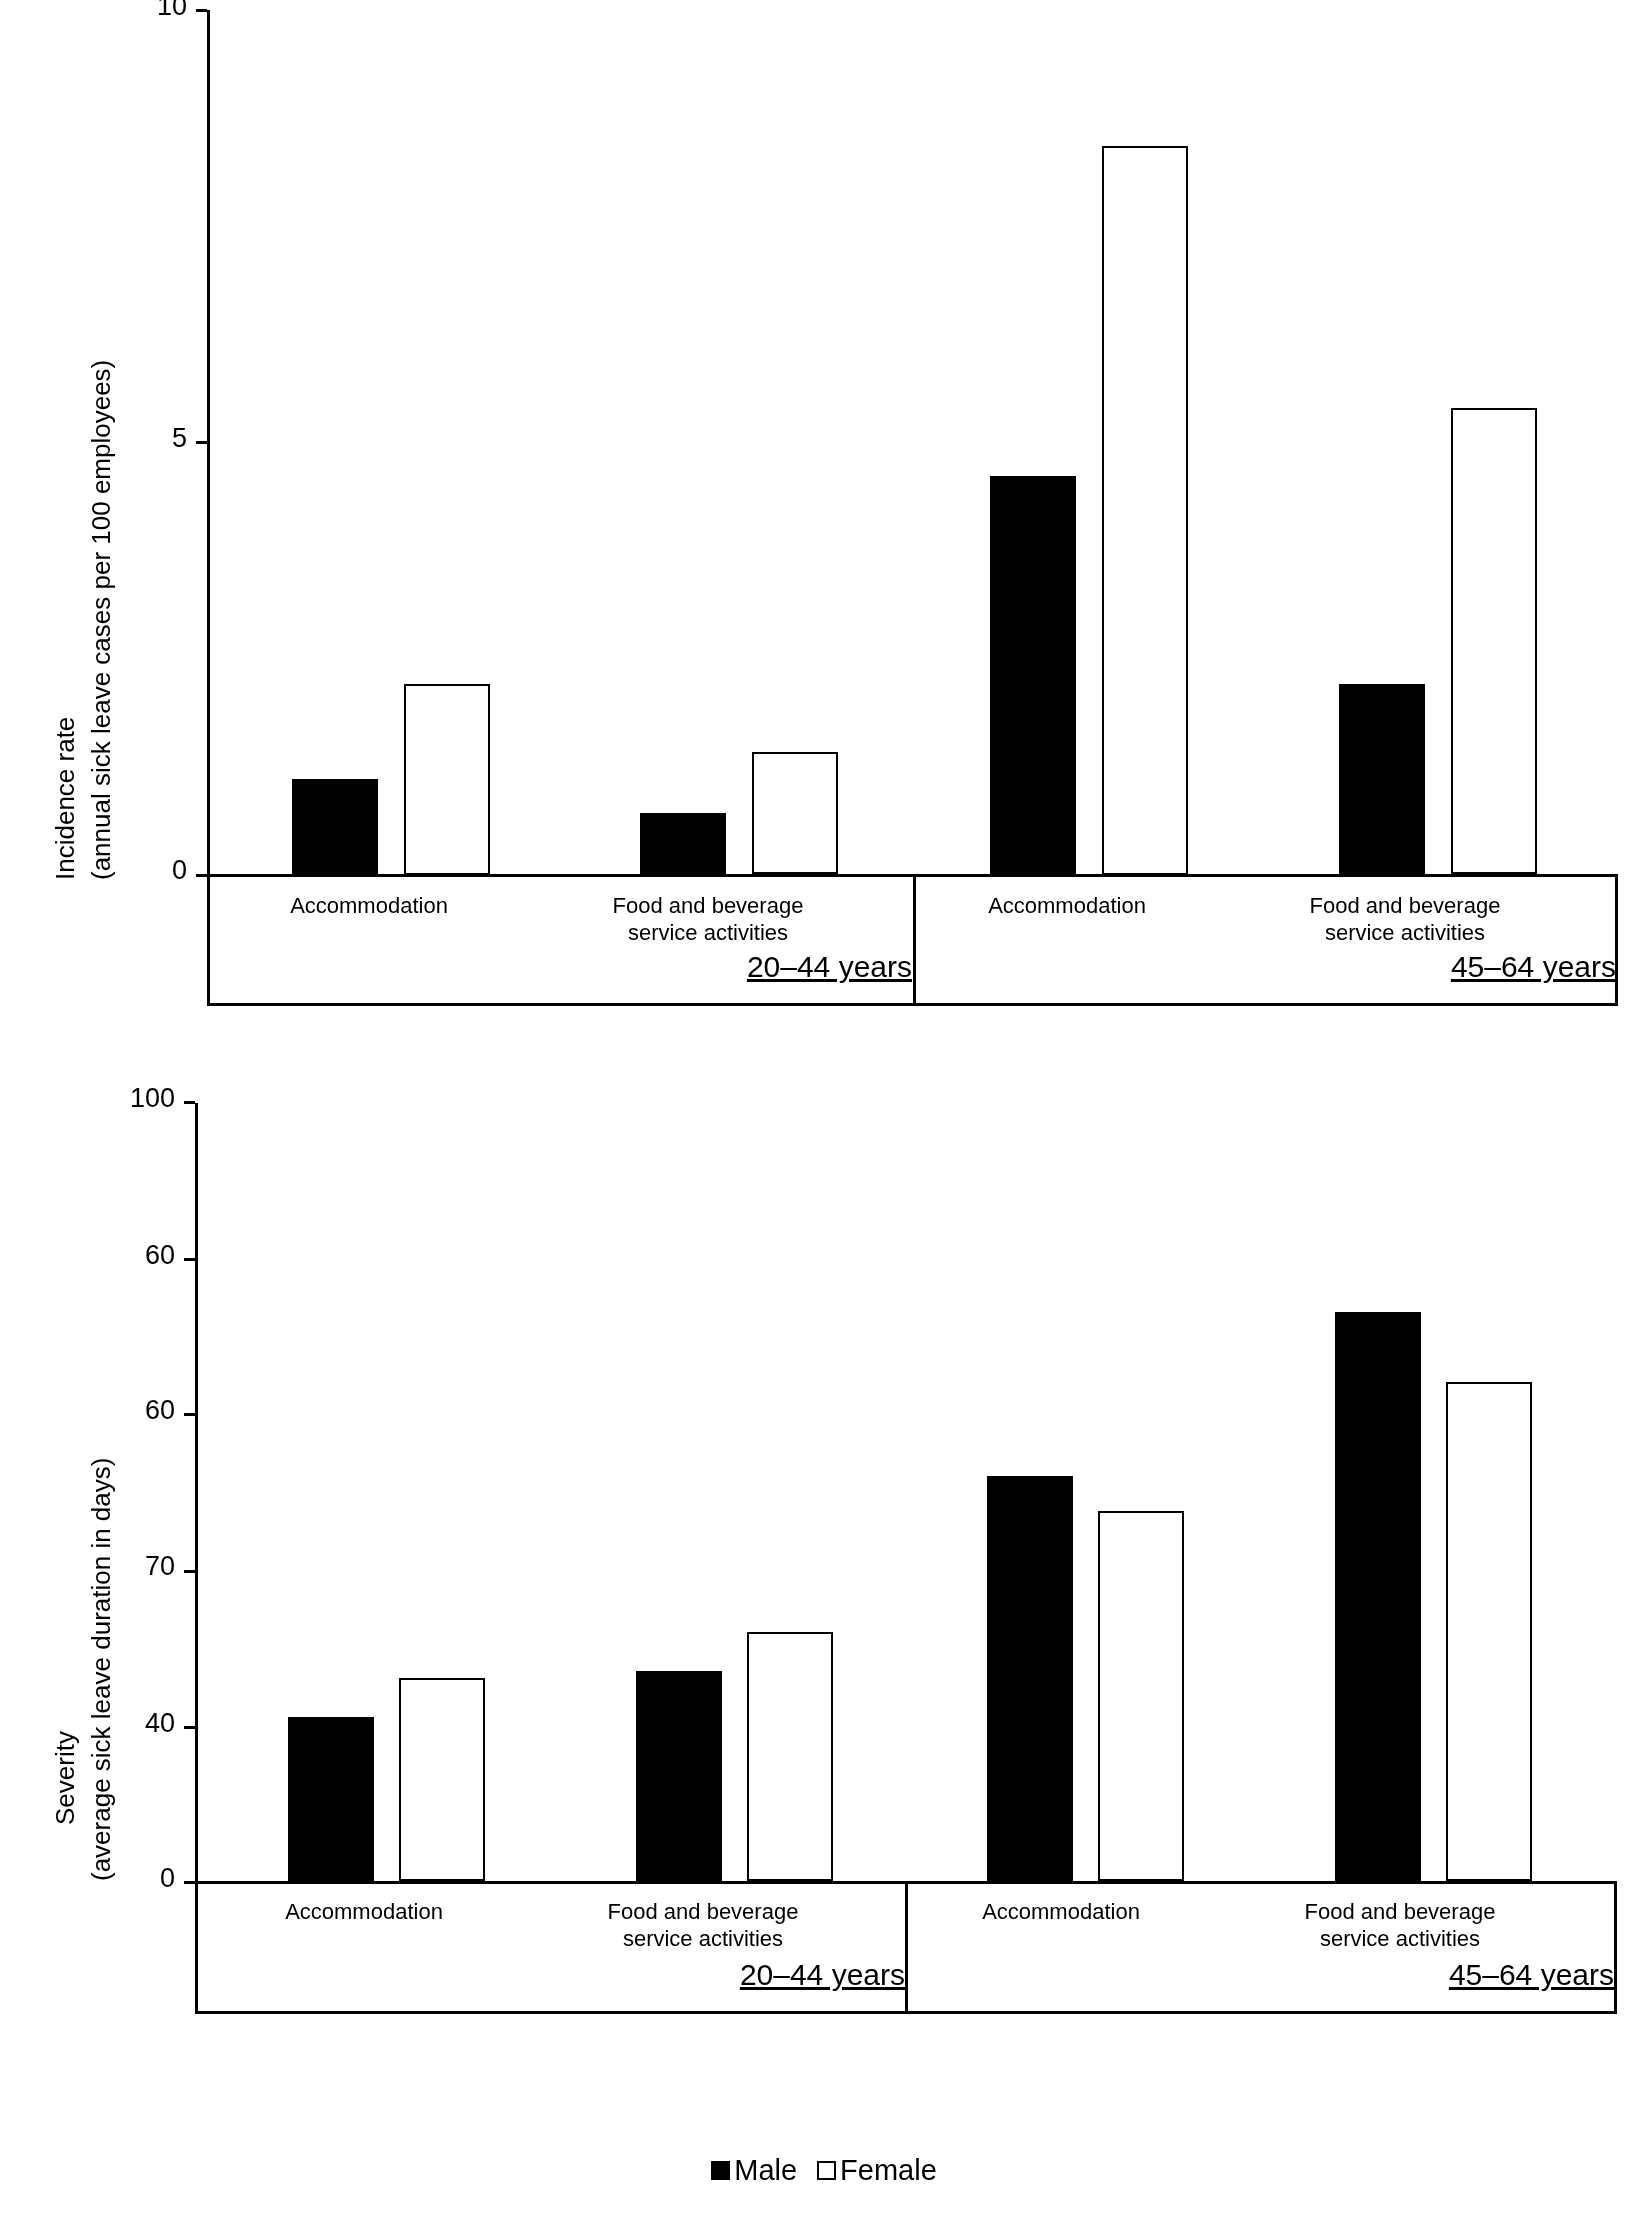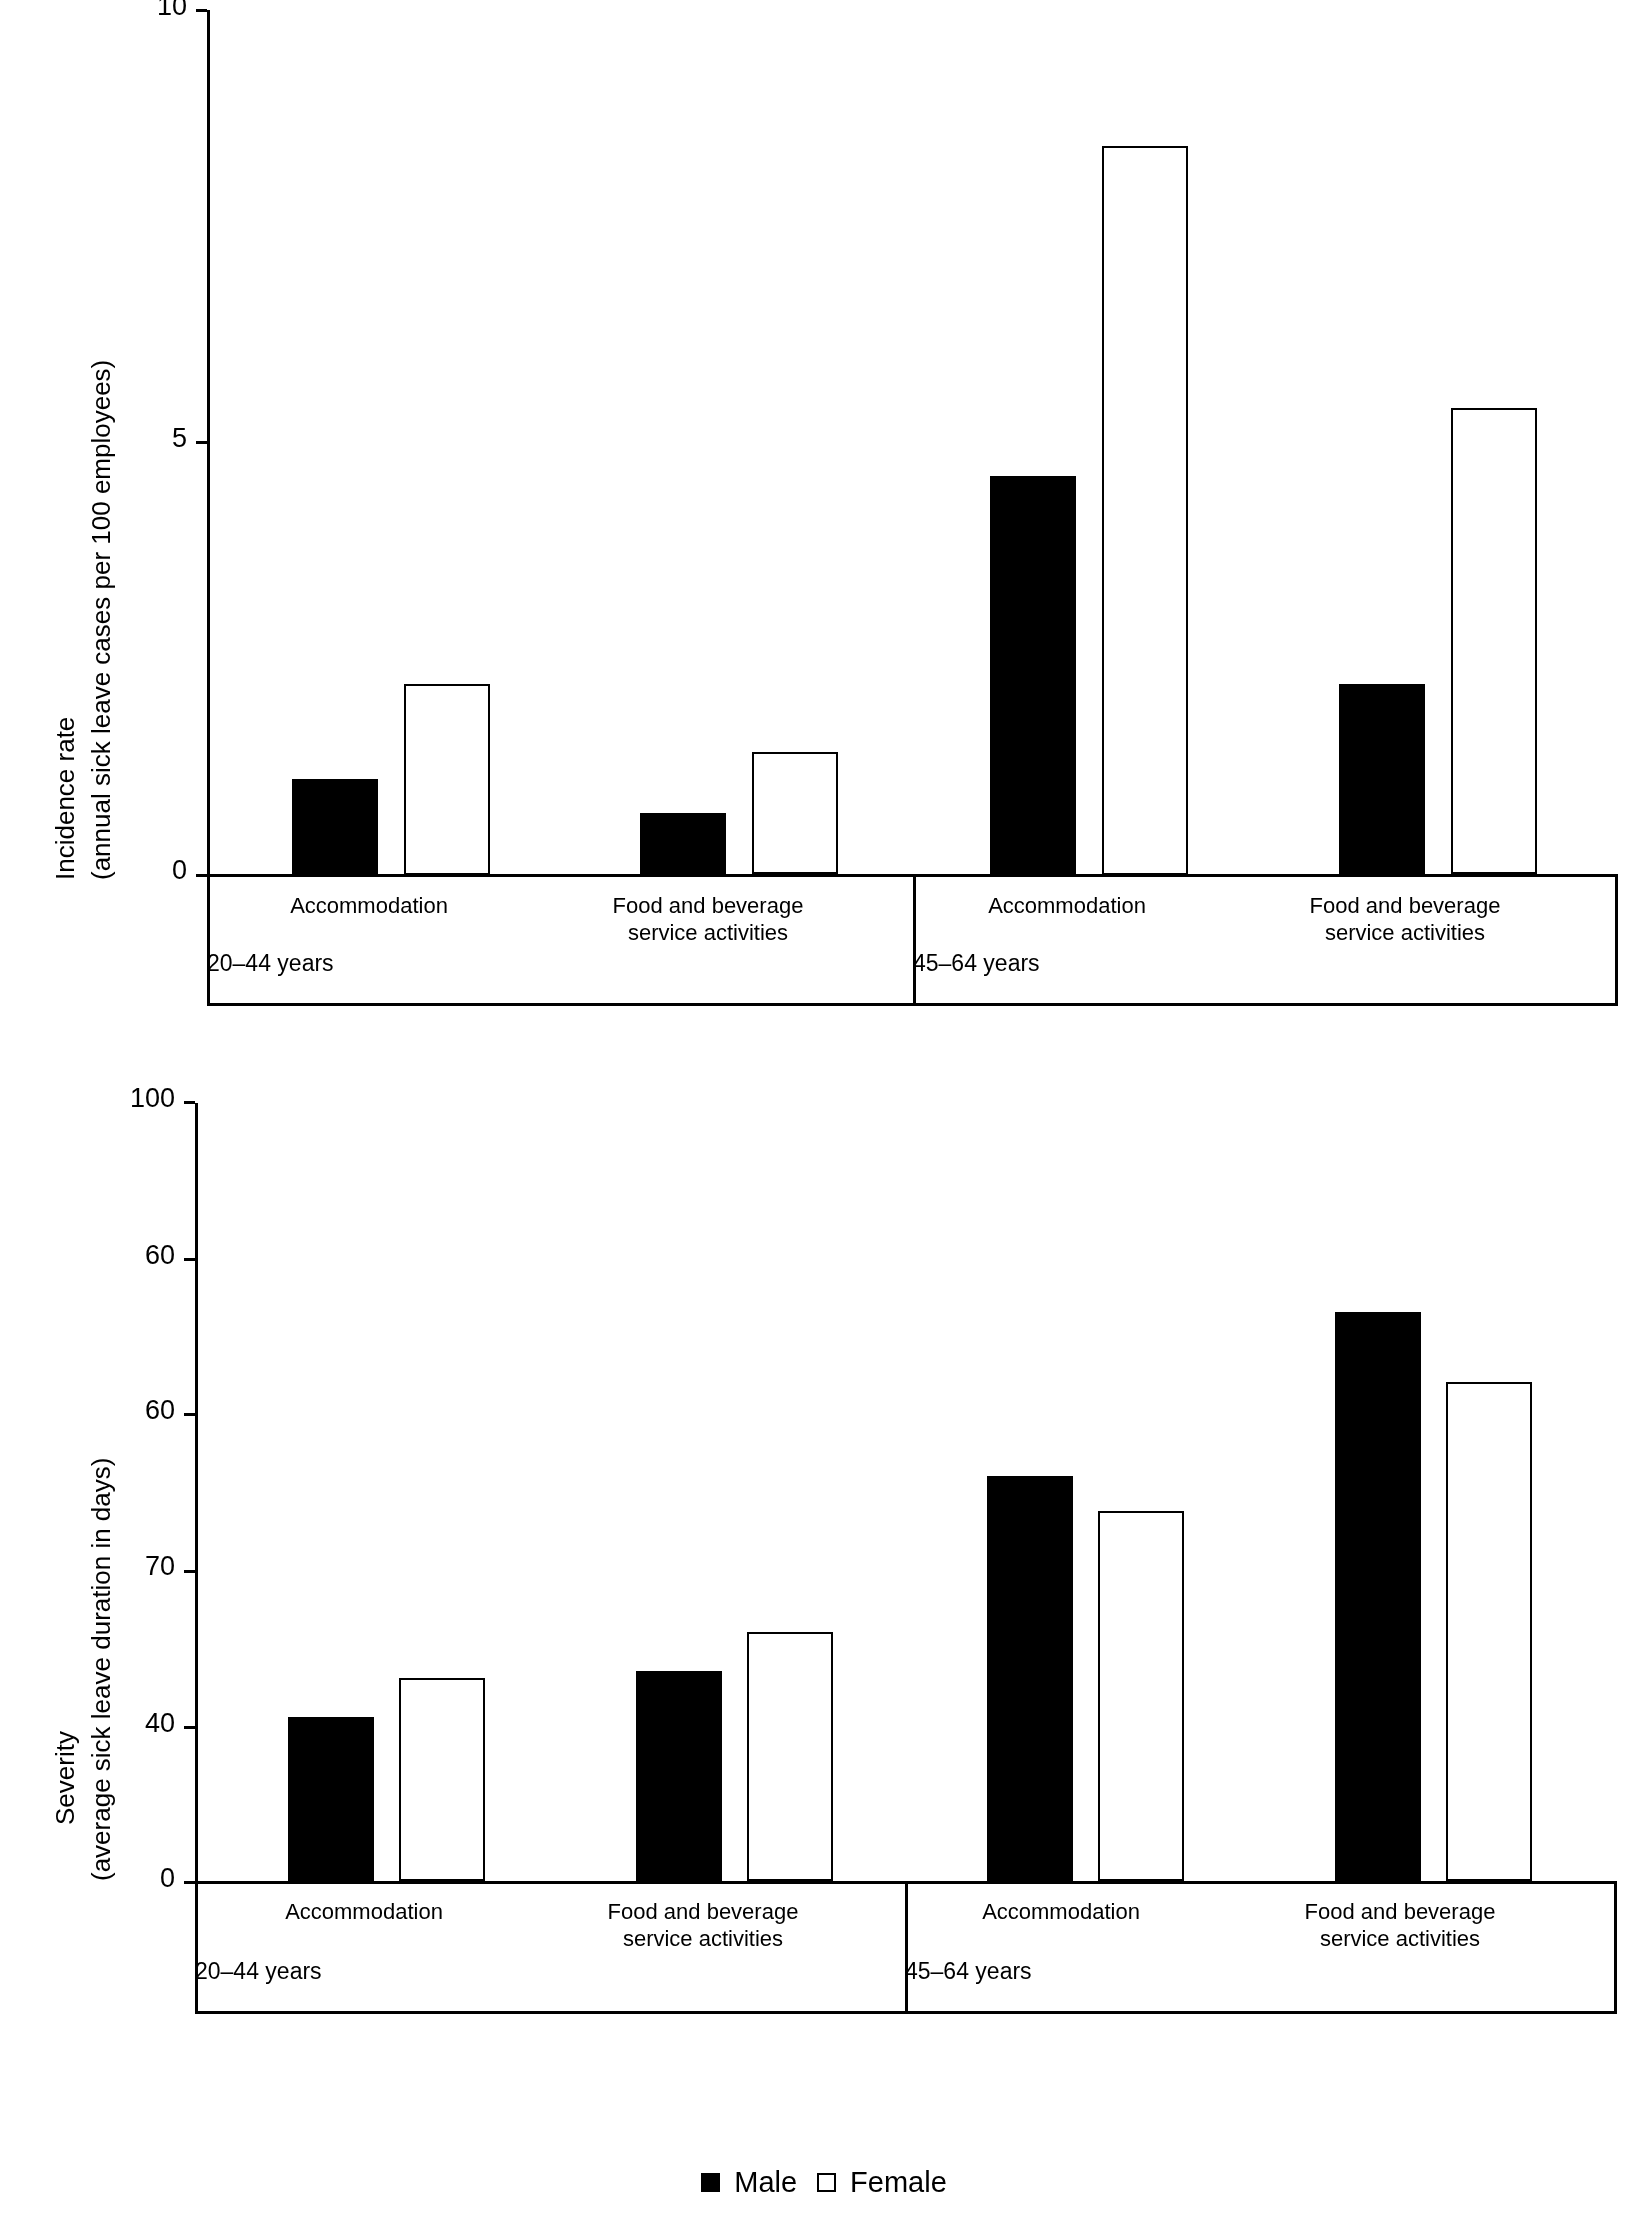--- a/index.html
+++ b/index.html
@@ -73,23 +73,24 @@
   
   .cat-label {
     position: absolute;
     font-size: 22px;
     line-height: 1.22;
     text-align: center;
     white-space: nowrap;
   }
   .grp-label {
     position: absolute;
-    font-size: 23px;
-    text-align: left;
-    white-space: nowrap;
+    font-size: 30px;
+    text-align: right;
+    white-space: nowrap;
+    text-decoration: underline;
   }
   .hbox-line {
     position: absolute;
     height: 2.5px;
     background: #000;
   }
   .vbox-line {
     position: absolute;
     width: 2.5px;
     background: #000;
@@ -103,22 +104,21 @@
     width: 1648px;
     display: flex;
     justify-content: center;
     align-items: center;
     gap: 20px;
     font-size: 29px;
   }
   .legend-item {
     display: flex;
     align-items: center;
-    gap: 14px;
-    margin-top: 12px;
+    gap: 4px;
   }
   .swatch {
     display: inline-block;
     width: 19px;
     height: 19px;
     box-sizing: border-box;
     border: 2.5px solid #000;
   }
   .swatch.male { background: #000; }
   .swatch.female { background: #fff; }

